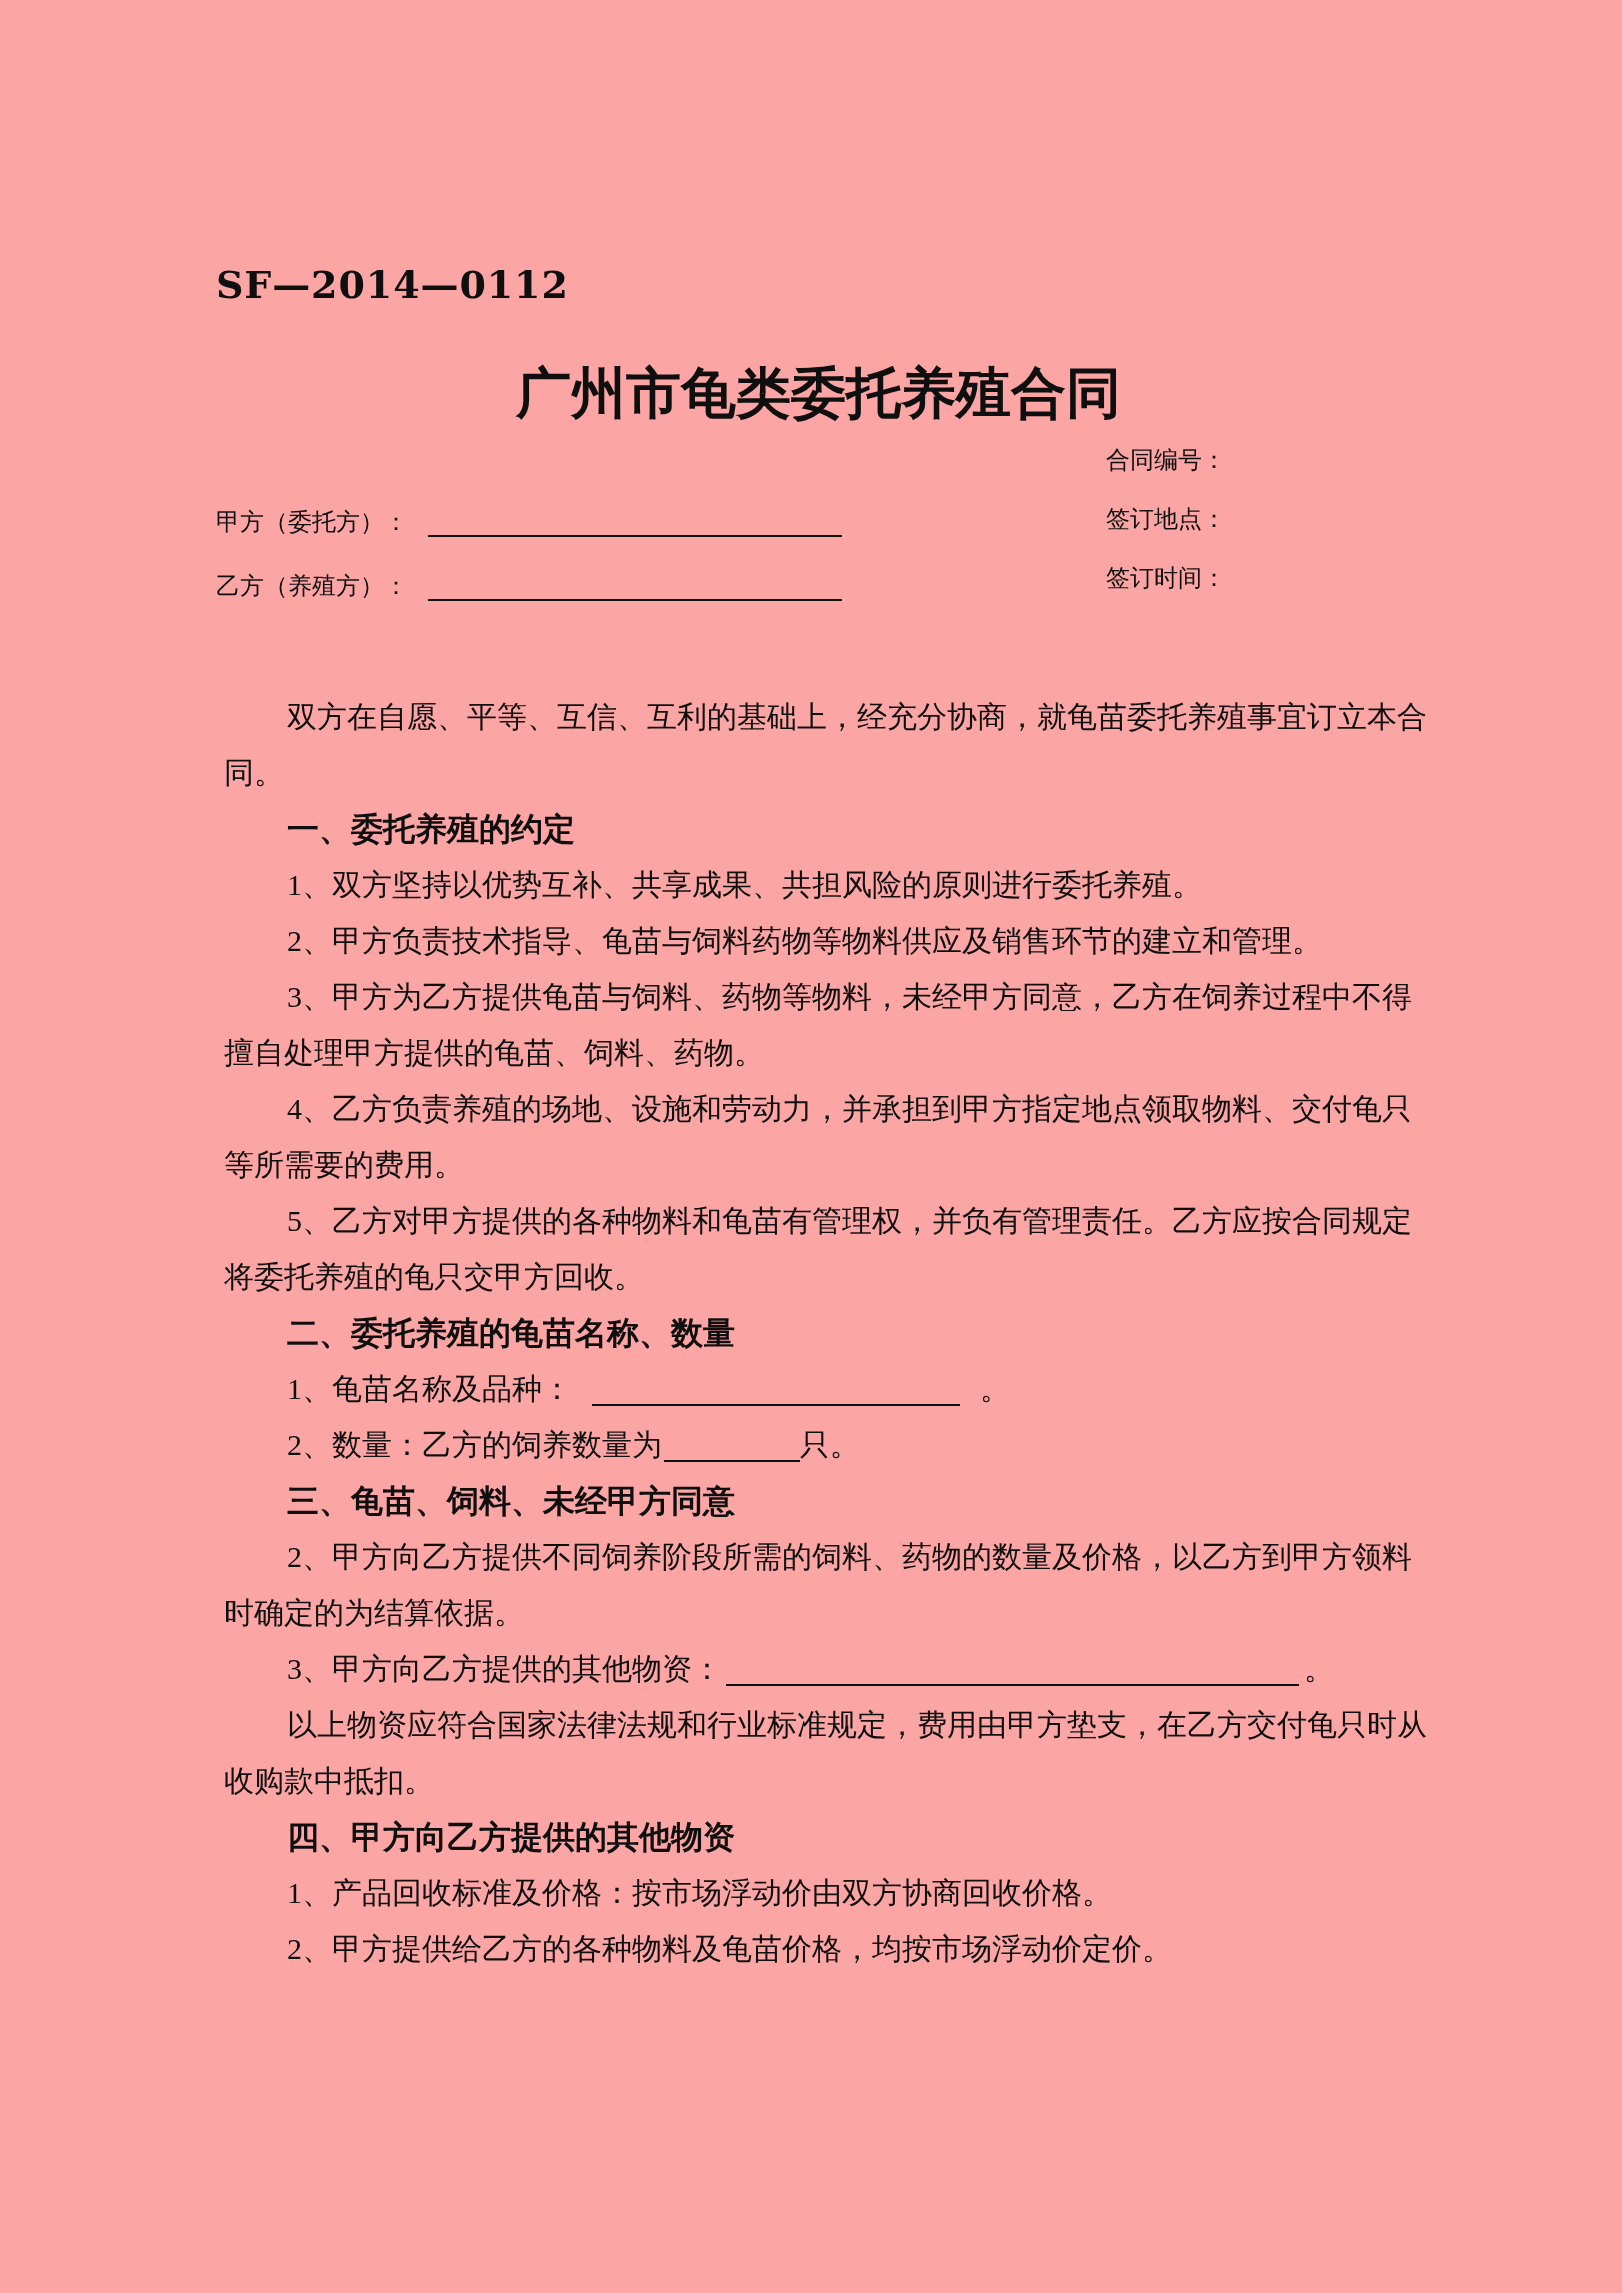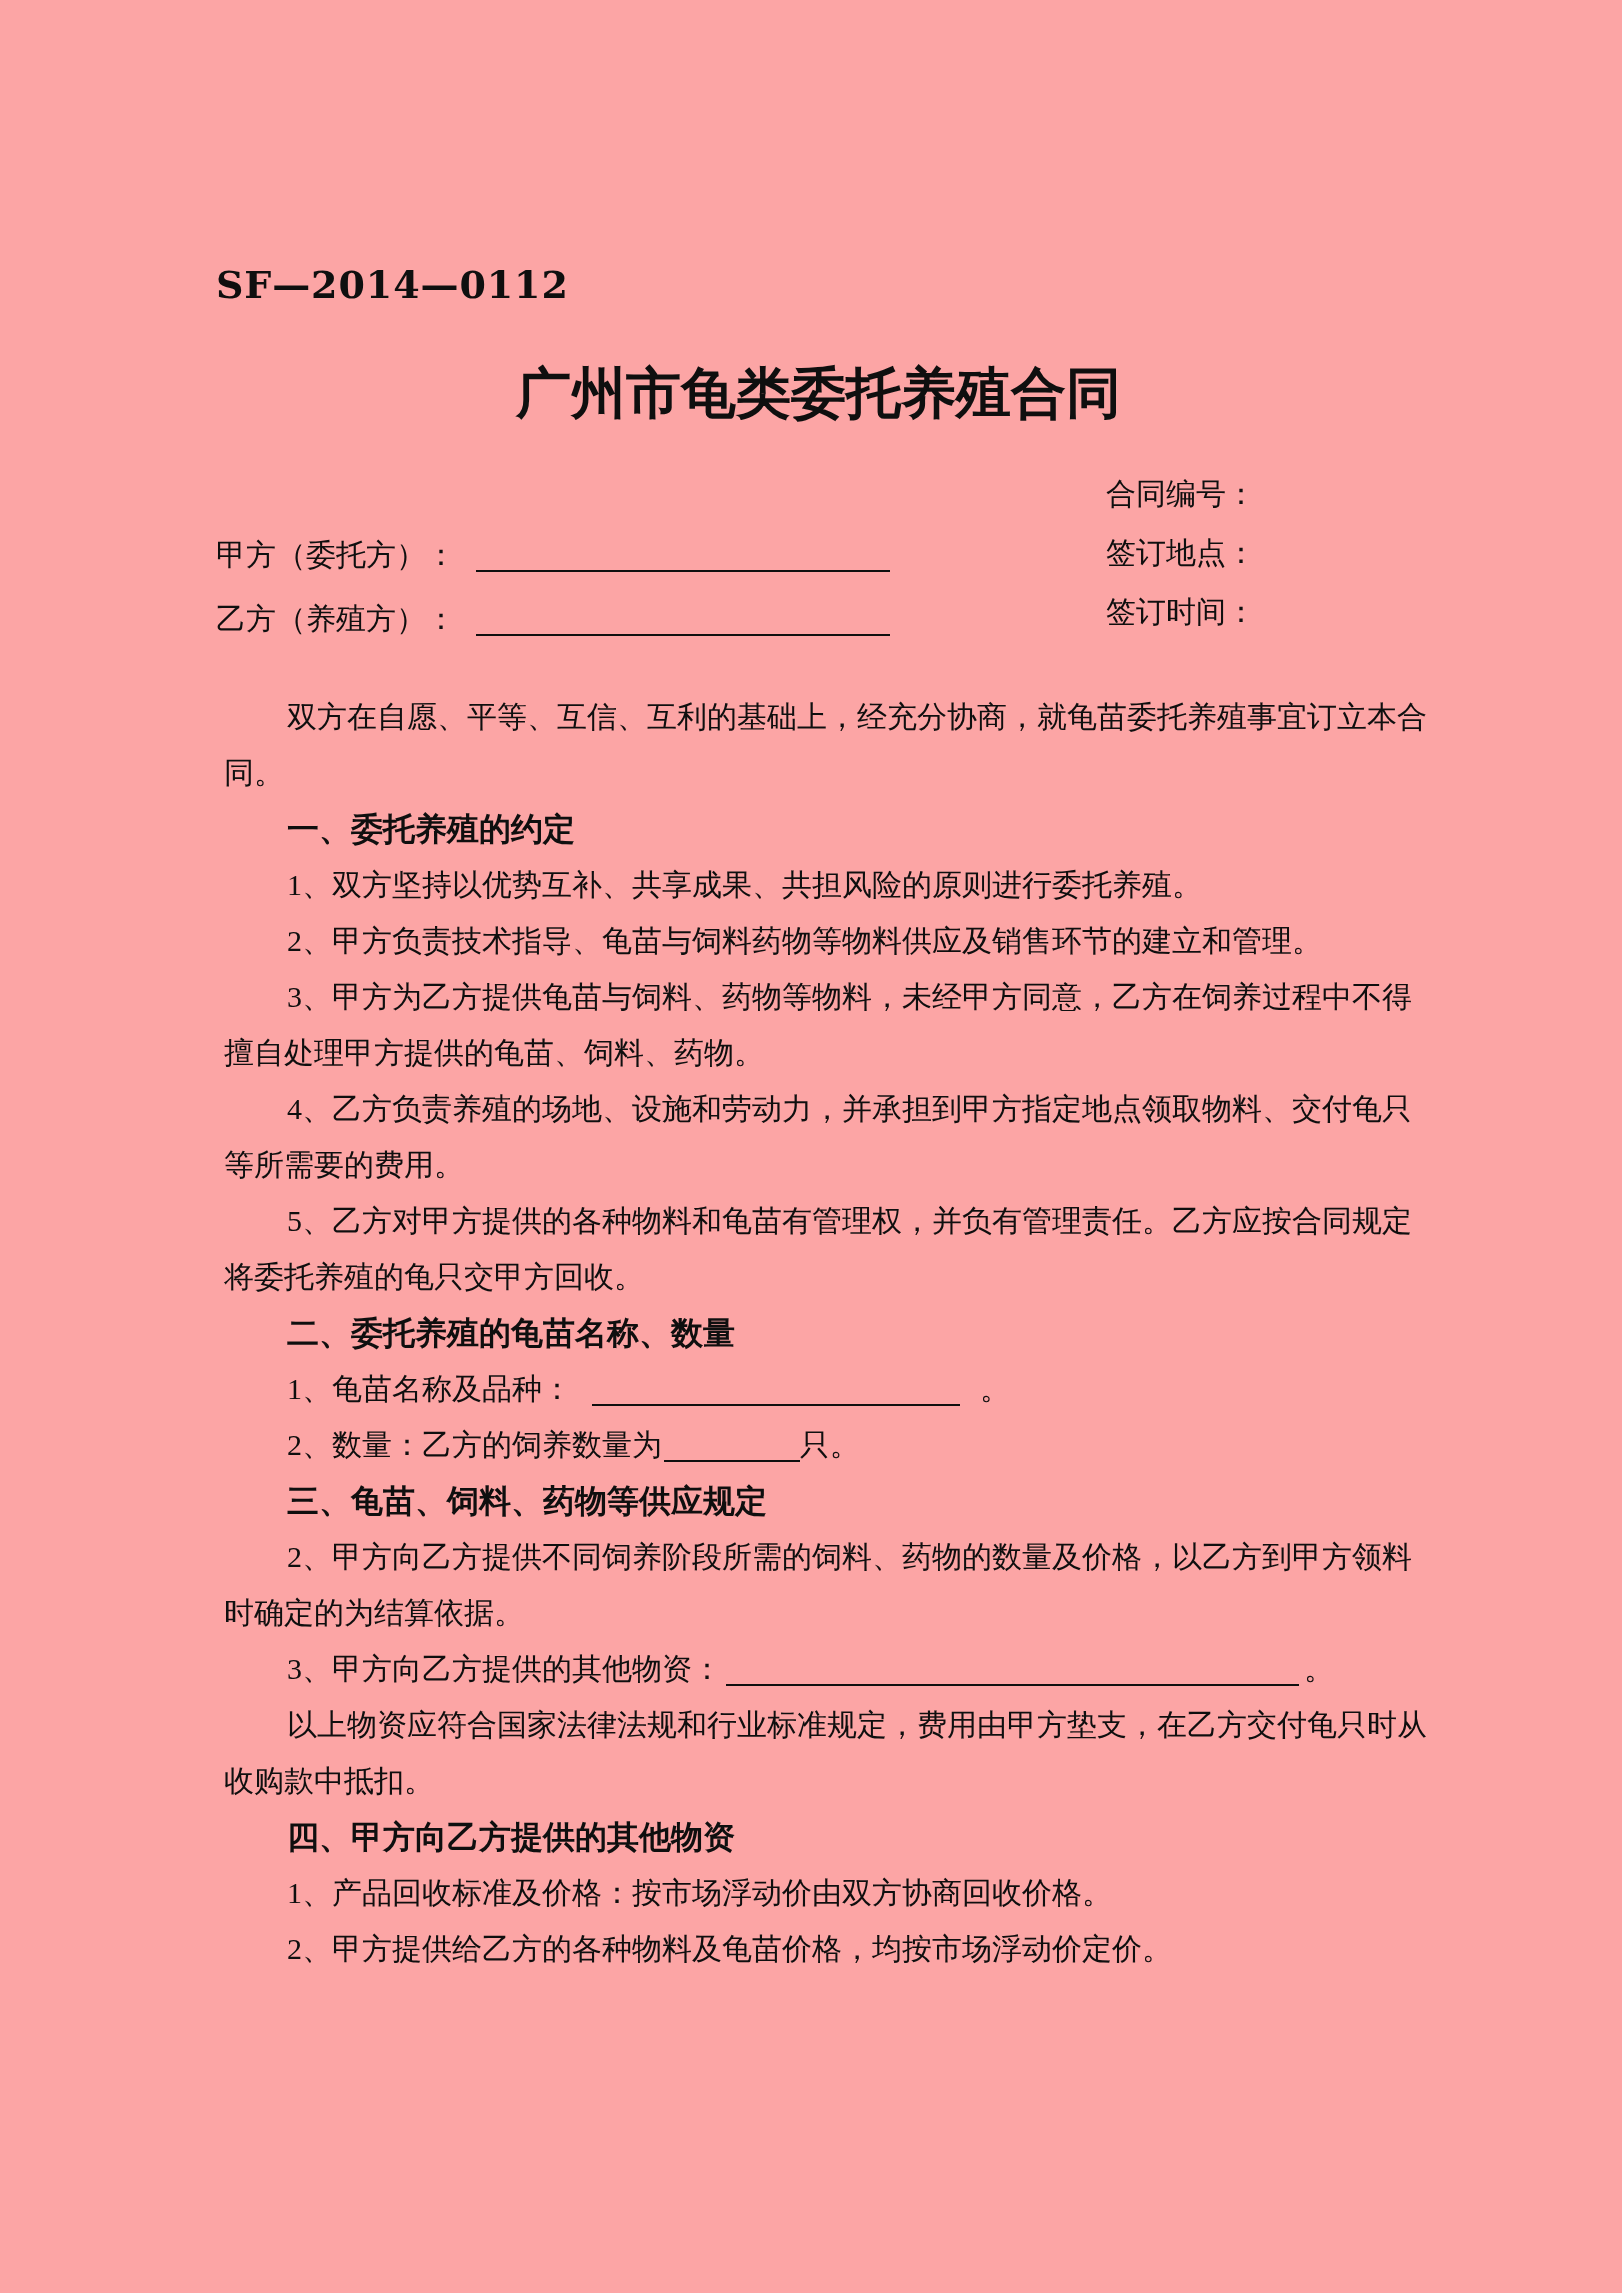--- a/index.html
+++ b/index.html
@@ -31,24 +31,24 @@
     text-align:center;
     font-family:"DejaVu Sans","Liberation Sans",sans-serif;
     font-weight:700;
     font-size:55px;
     letter-spacing:0px;
     white-space:nowrap;
   }
   .fields{
     position:absolute;
     left:216px;
-    top:466px;
+    top:433px;
     width:1191px;
     height:195px;
-    font-size:30px;
+    font-size:24px;
   }
   .right-col{
     position:absolute;
     left:890px;
     top:-1.8px;
   }
   .rf{
     height:59px;
     line-height:59px;
     white-space:nowrap;
@@ -126,21 +126,21 @@
     <div class="ln">擅自处理甲方提供的龟苗、饲料、药物。</div>
     <div class="ln ind">4、乙方负责养殖的场地、设施和劳动力，并承担到甲方指定地点领取物料、交付龟只</div>
     <div class="ln">等所需要的费用。</div>
     <div class="ln ind">5、乙方对甲方提供的各种物料和龟苗有管理权，并负有管理责任。乙方应按合同规定</div>
     <div class="ln">将委托养殖的龟只交甲方回收。</div>
 
     <div class="ln ind hd">二、委托养殖的龟苗名称、数量</div>
     <div class="ln ind"><span>1、龟苗名称及品种：</span><span class="blank w405"></span><span class="tail-sp">。</span></div>
     <div class="ln ind"><span>2、数量：乙方的饲养数量为</span><span class="blank w150"></span><span>只。</span></div>
 
-    <div class="ln ind hd">三、龟苗、饲料、药物等供应规定</div>
+    <div class="ln ind hd">三、龟苗、饲料、未经甲方同意</div>
     <div class="ln ind">2、甲方向乙方提供不同饲养阶段所需的饲料、药物的数量及价格，以乙方到甲方领料</div>
     <div class="ln">时确定的为结算依据。</div>
     <div class="ln ind"><span>3、甲方向乙方提供的其他物资：</span><span class="blank w630"></span><span class="tail">。</span></div>
     <div class="ln ind">以上物资应符合国家法律法规和行业标准规定，费用由甲方垫支，在乙方交付龟只时从</div>
     <div class="ln">收购款中抵扣。</div>
 
     <div class="ln ind hd">四、甲方向乙方提供的其他物资</div>
     <div class="ln ind">1、产品回收标准及价格：按市场浮动价由双方协商回收价格。</div>
     <div class="ln ind">2、甲方提供给乙方的各种物料及龟苗价格，均按市场浮动价定价。</div>
   </div>

